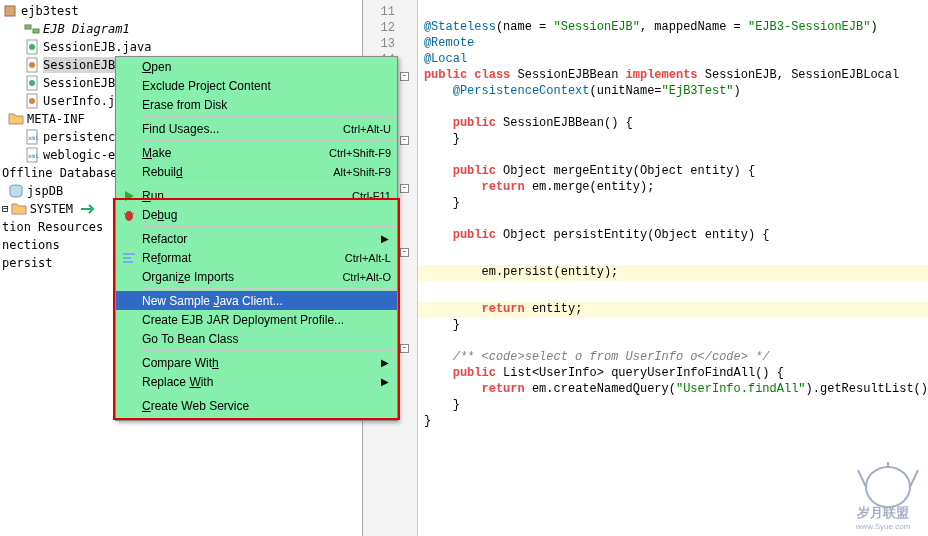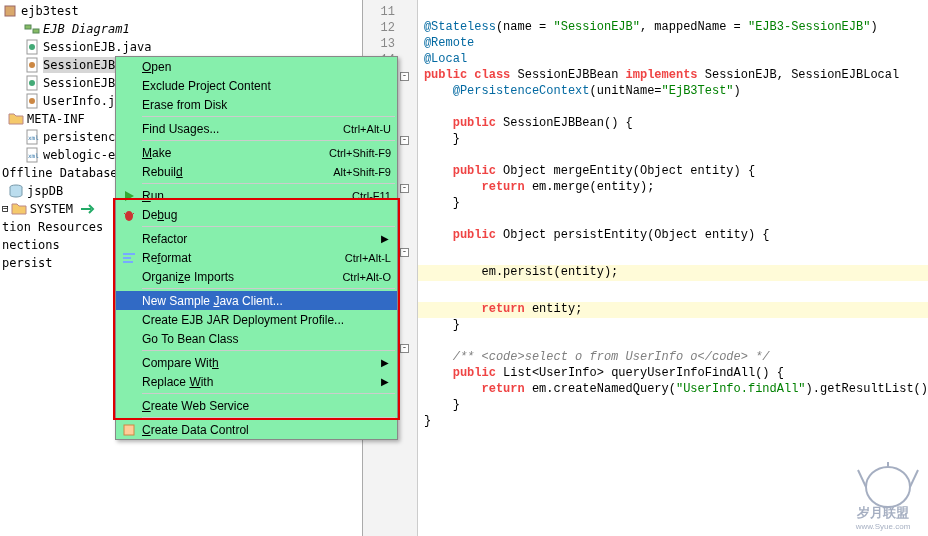--- a/index.html
+++ b/index.html
@@ -352,28 +352,20 @@
           <span class="menu-icon-col"></span>
           <span class="menu-label">Replace <u>W</u>ith</span>
           <span class="menu-arrow">▶</span>
         </div>
       <div class="menu-sep"></div>
       <div class="menu-item">
           <span class="menu-icon-col"></span>
           <span class="menu-label"><u>C</u>reate Web Service</span>
         </div>
       <div class="menu-sep"></div>
-      <div class="menu-item">
-          <span class="menu-icon-col">
-            <svg width="14" height="14" viewBox="0 0 14 14">
-              <rect x="2" y="2" width="10" height="10" fill="#fc9" stroke="#c84"></rect>
-            </svg>
-          </span>
-          <span class="menu-label"><u>C</u>reate Data Control</span>
-        </div>
     </div>
 
     <div class="red-box"></div>
   </div>
 
   <div class="right-panel">
     <div class="gutter" id="gutter">
         <div class="gutter-line">
           <span>11</span>
           <span style="width:11px"></span>

